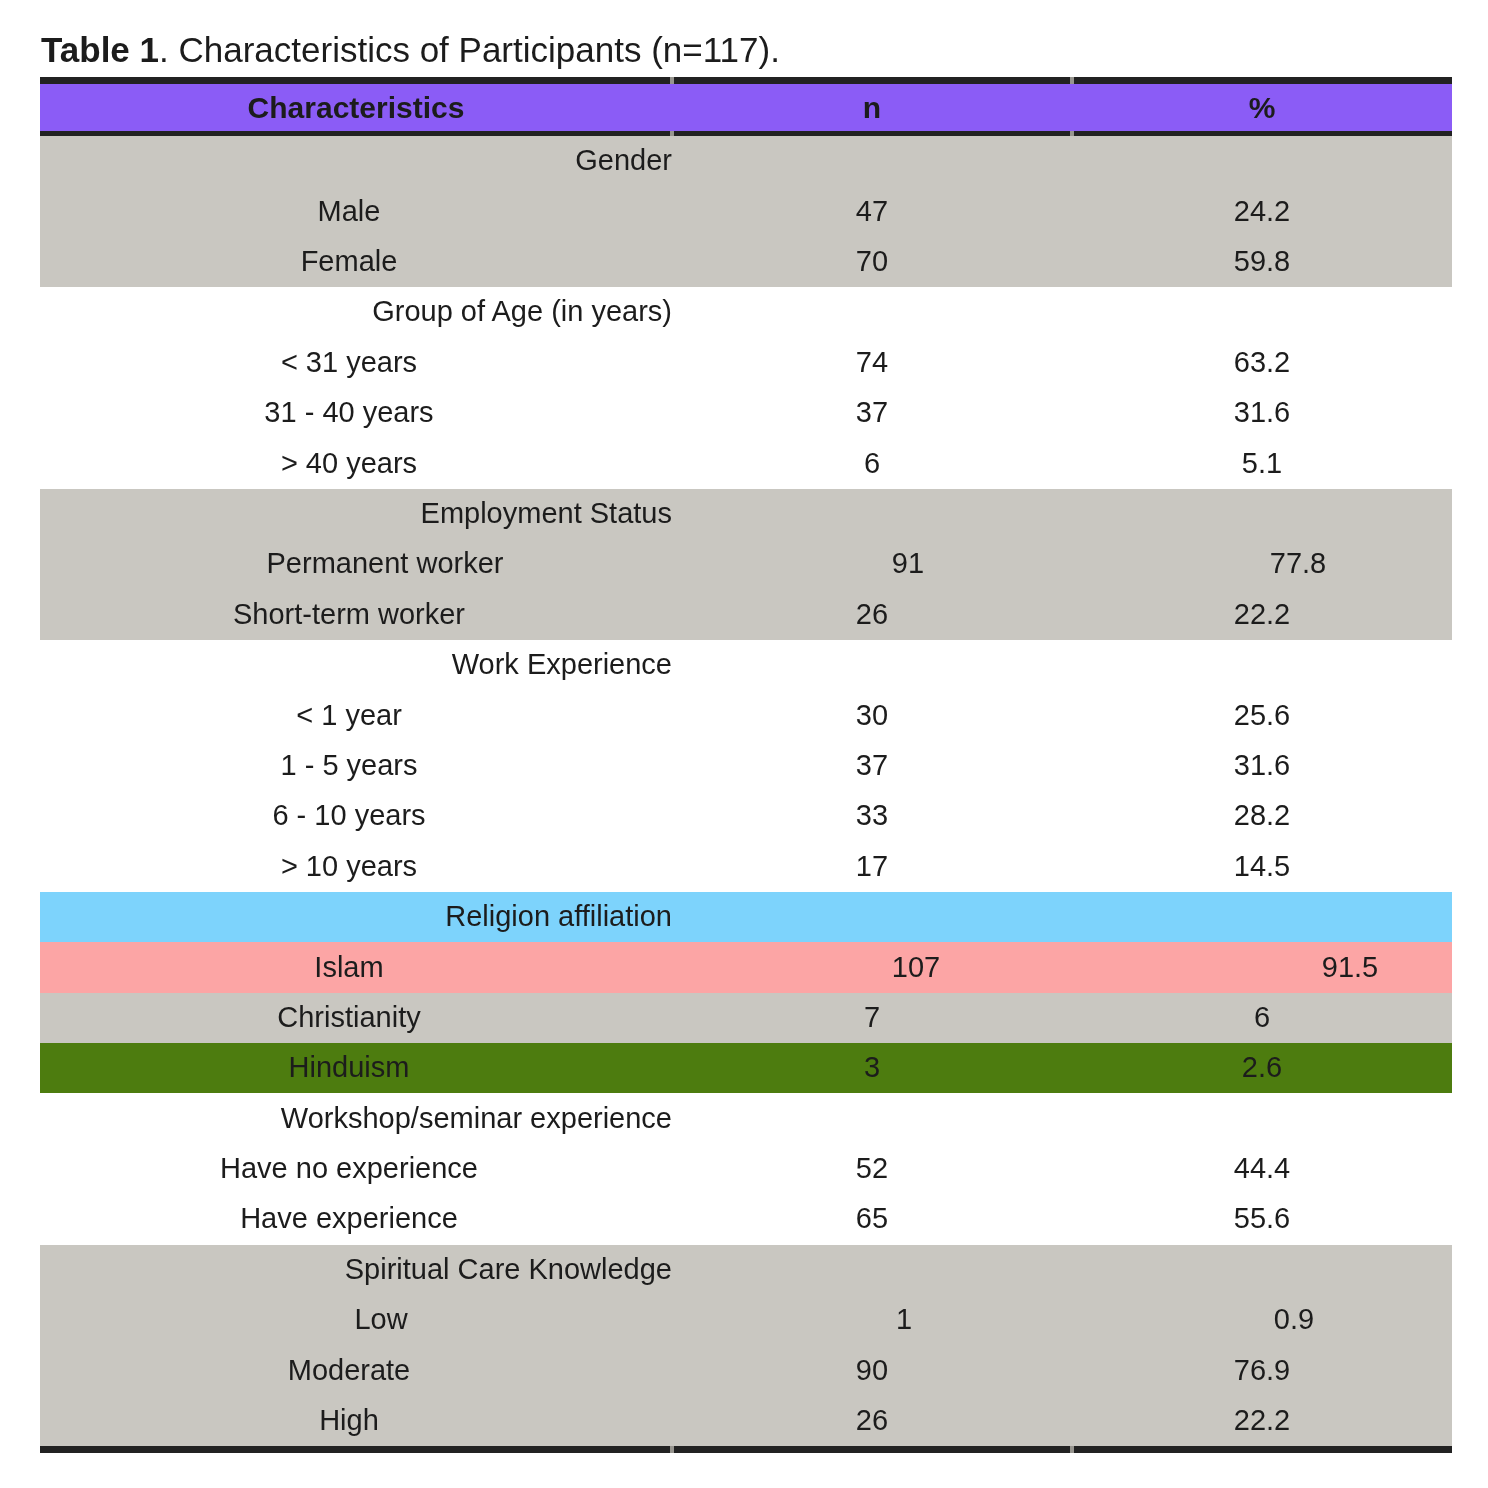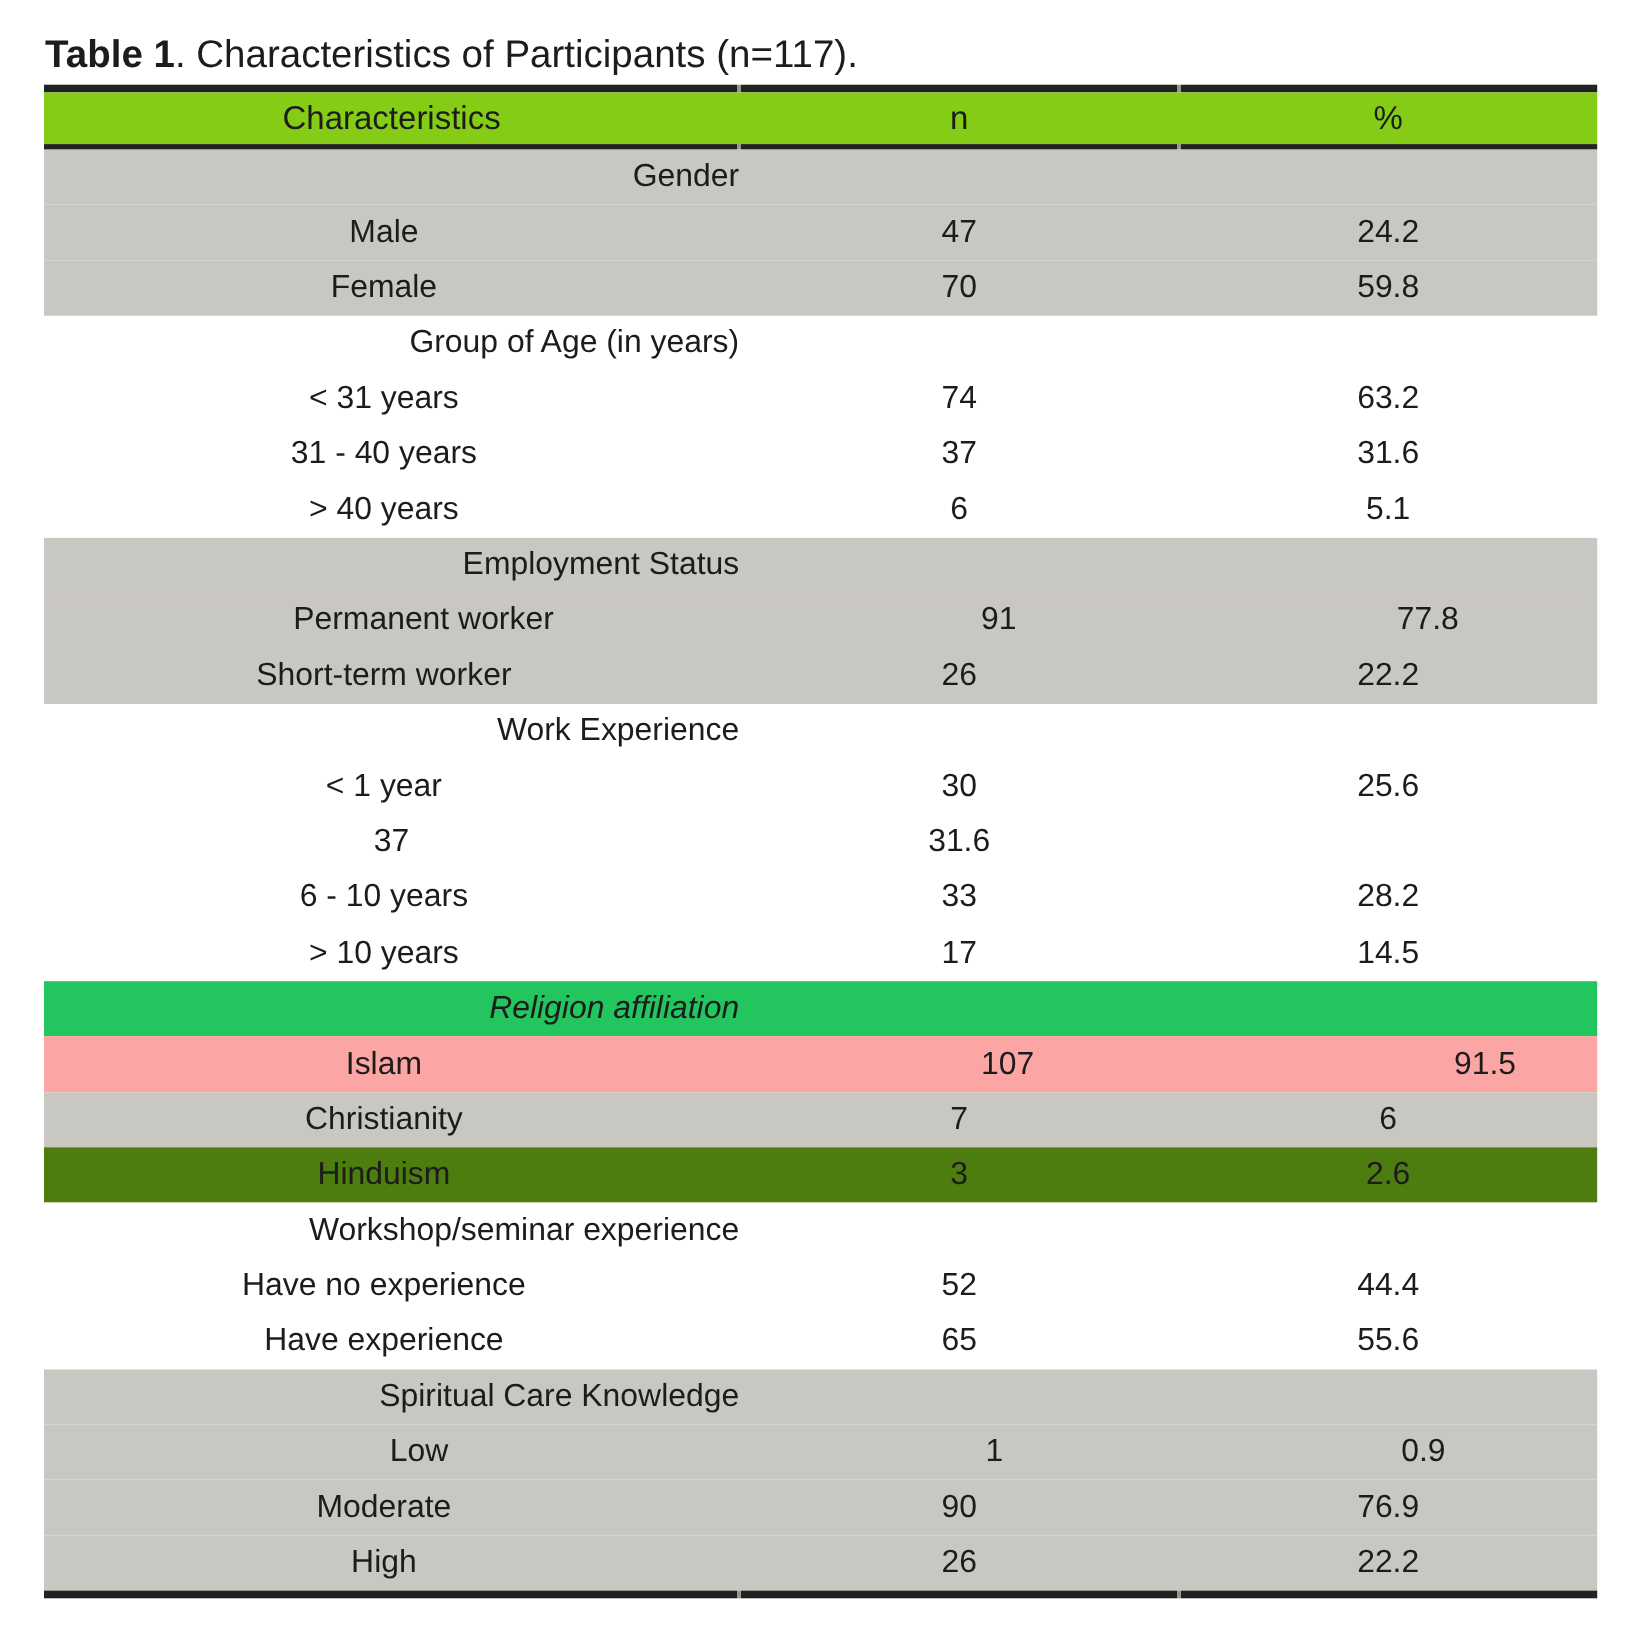--- a/index.html
+++ b/index.html
@@ -37,23 +37,23 @@
       #222222 1034px, #222222 100%);
   }
   .rule.mid { height: 5px; }
   .row {
     display: grid;
     grid-template-columns: 632px 400px 380px;
     align-items: center;
   }
   .hrow {
     height: 47px;
-    font-weight: normal;
+    font-weight: bold;
     font-size: 30px;
-    background: #84cc16;
+    background: #8b5cf6;
   }
   .brow {
     height: 50.4px;
     font-size: 29px;
   }
   .cell { line-height: 1.1; }
   .c-center { text-align: center; }
   .c-section { text-align: right; padding-left: 18px; }
   .c-item { text-align: center; padding-right: 14px; }
 </style>
@@ -132,34 +132,35 @@
           <div class="cell c-section">Work Experience</div>
           <div class="cell c-center"></div>
           <div class="cell c-center"></div>
         </div>
         <div class="row brow">
           <div class="cell c-item">&lt; 1 year</div>
           <div class="cell c-center">30</div>
           <div class="cell c-center">25.6</div>
         </div>
         <div class="row brow">
+          <div class="cell c-item">1 - 5 years</div>
           <div class="cell c-center">37</div>
           <div class="cell c-center">31.6</div>
         </div>
         <div class="row brow">
           <div class="cell c-item">6 - 10 years</div>
           <div class="cell c-center">33</div>
           <div class="cell c-center">28.2</div>
         </div>
         <div class="row brow">
           <div class="cell c-item">&gt; 10 years</div>
           <div class="cell c-center">17</div>
           <div class="cell c-center">14.5</div>
         </div>
-        <div class="row brow" style="background: #22c55e; font-style: italic;">
+        <div class="row brow" style="background: #7dd3fc;">
           <div class="cell c-section">Religion affiliation</div>
           <div class="cell c-center"></div>
           <div class="cell c-center"></div>
         </div>
         <div class="row brow" style="background: #fca5a5; gap: 44px;">
           <div class="cell c-item">Islam</div>
           <div class="cell c-center">107</div>
           <div class="cell c-center">91.5</div>
         </div>
         <div class="row brow" style="background: rgb(201, 199, 193);">

